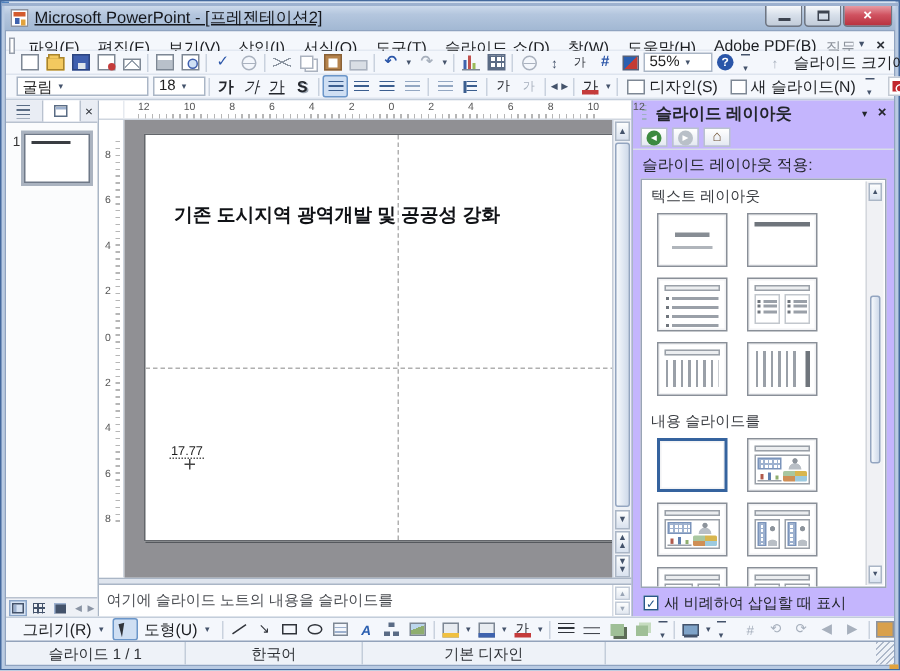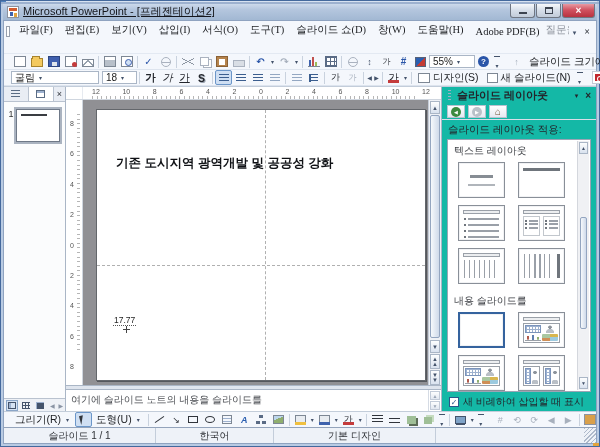--- a/index.html
+++ b/index.html
@@ -16,21 +16,21 @@
   .appicon::after{content:"";position:absolute;left:2px;bottom:1px;width:3px;height:4px;background:#3e62ad;box-shadow:4px 1px 0 #e2a33d;}
   .winbtns{margin-left:auto;display:flex;gap:1px;align-self:flex-start;}
   .wbtn{width:25px;height:15px;border:1px solid #6f7682;border-top:none;border-radius:0 0 3px 3px;background:linear-gradient(#fcfdfe,#d7dfea 50%,#c2ccd9);display:flex;align-items:center;justify-content:center;}
   .wbtn.close{width:33px;background:linear-gradient(#eba7ae,#d05260 50%,#b8323f);color:#fff;font-size:10px;font-weight:bold;}
   .minbar{width:8px;height:2px;background:#3d4450;margin-top:5px;}
   .maxbox{width:8px;height:7px;border:1px solid #3d4450;border-top-width:2px;}
 
   .client{flex:1;display:flex;flex-direction:column;background:#f4f7fc;border:1px solid #8fa3c0;min-height:0;}
 
   
-  .menubar{height:13px;display:flex;align-items:flex-end;padding:16px 2px;background:#f4f7fc;font-size:10.5px;border-bottom:1px solid #e3e9f2;font-family:Liberation Serif, serif;}
+  .menubar{height:13px;display:flex;align-items:flex-start;padding:4px 2px;background:#f4f7fc;font-size:10.5px;border-bottom:1px solid #e3e9f2;}
   .docicon{width:11px;height:11px;background:#fff;border:1px solid #98a0ad;position:relative;margin-right:3px;}
   .docicon::before{content:"";position:absolute;left:1px;top:1px;right:1px;height:2px;background:#d35b2e;}
   .menu-item{padding:0 6px;white-space:nowrap;color:#1c1e22;}
   .qbox{margin-left:auto;color:#8d939c;width:104px;text-align:left;white-space:nowrap;overflow:hidden;}
   .qdd{font-size:7px;color:#44536b;padding:0 4px;}
   .docclose{font-size:10px;color:#30343b;padding:0 4px;font-weight:bold;}
 
   
   .toolbar{height:16px;display:flex;align-items:center;padding:0 1px;background:#f4f7fc;border-bottom:1px solid #dde4ee;white-space:nowrap;}
   .grip{width:3px;height:11px;margin:0 3px;background:repeating-linear-gradient(to bottom,#9fb0c4 0 1px,transparent 1px 3px);}
@@ -141,21 +141,21 @@
   .sb.dbl{height:15px;flex-direction:column;line-height:5px;}
   .sthumb{flex:1;margin:1px;border:1px solid #93a5c0;border-radius:2px;background:linear-gradient(to right,#f6f9fc,#cfdaea);}
 
   .splitter{height:5px;background:#dfe5ee;border-top:1px solid #aab6c6;border-bottom:1px solid #aab6c6;}
   .notesrow{height:21px;display:flex;background:#fff;}
   .notes-text{flex:1;font-size:10px;color:#4a4d52;padding:3px 0 0 5px;white-space:nowrap;overflow:hidden;}
   .notes-scroll{width:13px;border-left:1px solid #d5dbe4;display:flex;flex-direction:column;gap:1px;padding:1px;}
   .nsb{height:9px;border:1px solid #c2cbd8;background:linear-gradient(#fdfefe,#e2e8f1);display:flex;align-items:center;justify-content:center;font-size:5px;color:#9aa5b5;}
 
   
-  .taskpane{width:155px;background:#14b8a6;border-left:1px solid #aab6c6;display:flex;flex-direction:column;}
+  .taskpane{width:175px;background:#c4b5fd;border-left:1px solid #aab6c6;display:flex;flex-direction:column;}
   .tp-head{height:17px;display:flex;align-items:center;padding:0 5px 0 3px;gap:3px;}
   .tp-title{font-size:11px;font-weight:bold;color:#23262c;white-space:nowrap;}
   .tp-dd{margin-left:auto;font-size:7px;color:#23262c;}
   .tp-x{font-size:10px;font-weight:bold;color:#23262c;padding-left:4px;}
   .tp-nav{height:16px;display:flex;align-items:center;gap:3px;padding:0 5px;border-bottom:1px solid #d8dee8;}
   .navbtn{width:18px;height:13px;border:1px solid #b9c2cf;background:linear-gradient(#fff,#e4e9f1);display:flex;align-items:center;justify-content:center;}
   .circ{width:10px;height:10px;border-radius:50%;display:flex;align-items:center;justify-content:center;color:#fff;font-size:5px;}
   .circ.green{background:#3c8a3f;}
   .circ.grayc{background:#b9c0c8;}
   .homeg{font-size:10px;color:#6b4d2e;}
@@ -205,21 +205,21 @@
   .dashes{width:11px;height:9px;background:repeating-linear-gradient(to bottom,transparent 0 3px,#30343b 3px 4px) ,none;background-size:3px 100%;background-repeat:repeat-x;}
   .shadowbox{width:9px;height:8px;background:#9fbf97;box-shadow:2px 2px 0 #5d6d58;}
   .cube{width:8px;height:7px;background:#9fbf97;box-shadow:2px -2px 0 #c6dcc0;margin-top:2px;}
   .screen{width:11px;height:8px;border:1px solid #44536b;background:#7fa3c8;box-shadow:0 2px 0 -1px #44536b;}
   .addin{width:12px;height:11px;border:1px solid #8c93a0;}
   .a1{background:#d9a04b;}
   .rot{font-size:9px;color:#a7b0bd;}
 
   .status{height:16px;background:#eef2f8;border-top:1px solid #93a3bb;display:flex;font-size:10px;color:#2e3136;align-items:stretch;}
   .scell{display:flex;align-items:center;justify-content:center;border-right:1px solid #c3cdda;}
-  .sc1{width:152px;} .sc2{width:162px;} .sc3{width:118px;}
+  .sc1{width:120px;} .sc2{width:162px;} .sc3{width:118px;}
   .screst{flex:1;display:flex;justify-content:flex-end;}
   .rgrip{width:12px;background:repeating-linear-gradient(135deg,#aeb9ca 0 1px,transparent 1px 3px);}
 </style>
 </head>
 <body>
 
 <div class="window">
 
   <div class="titlebar">
     <span class="appicon"></span>

